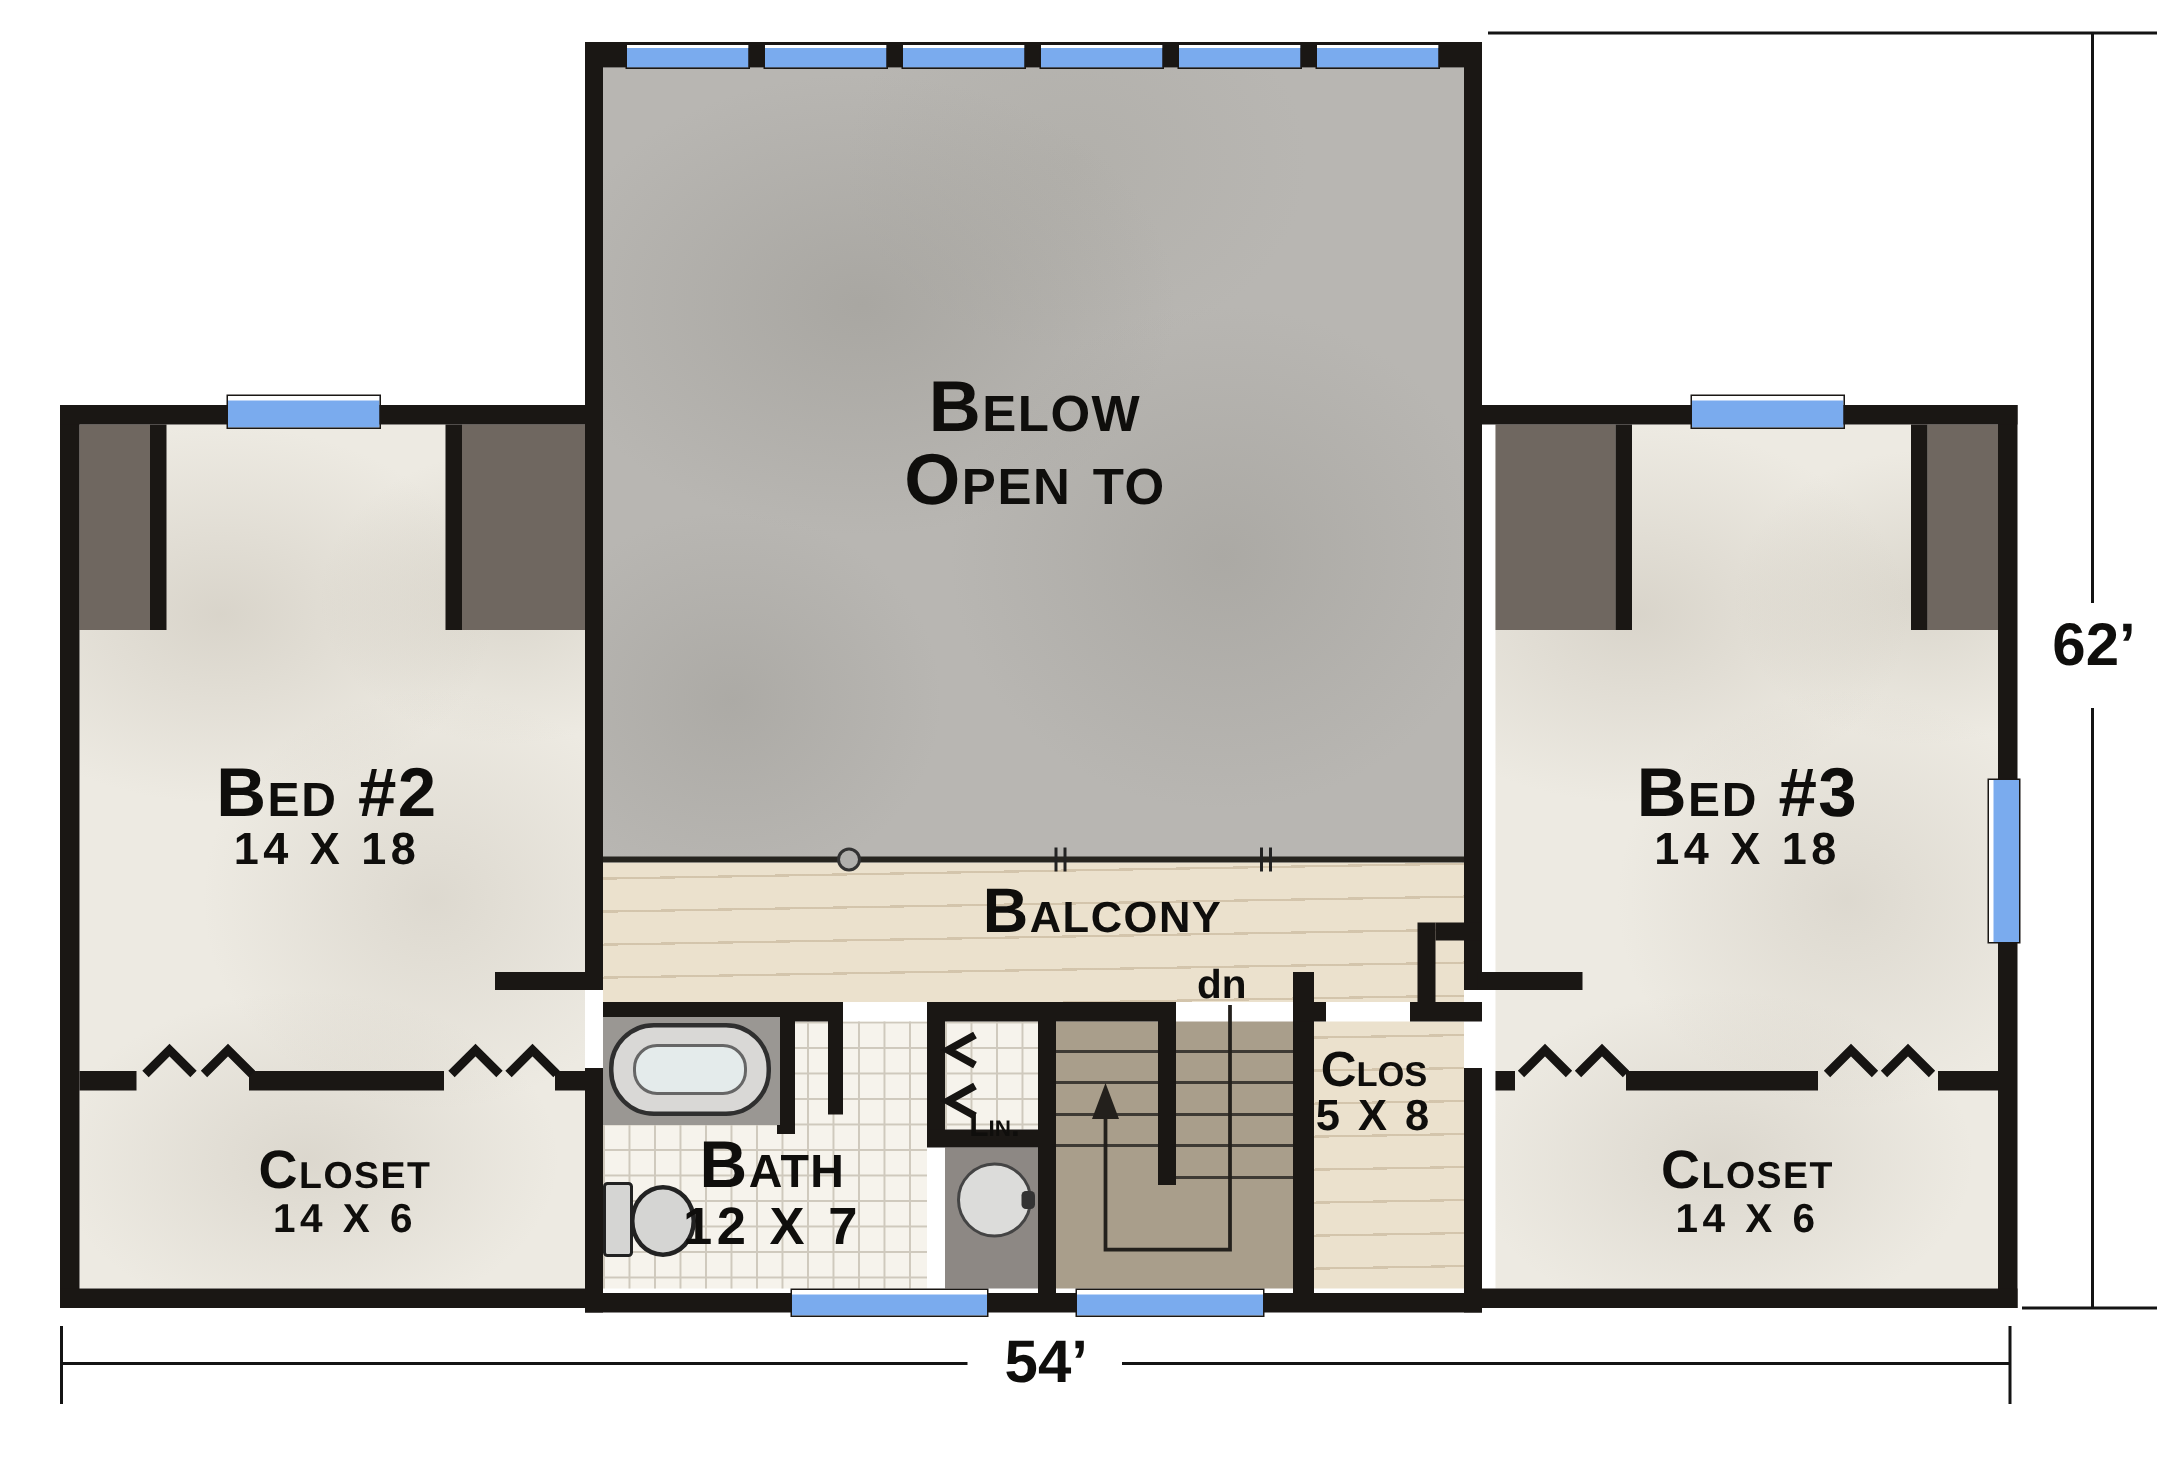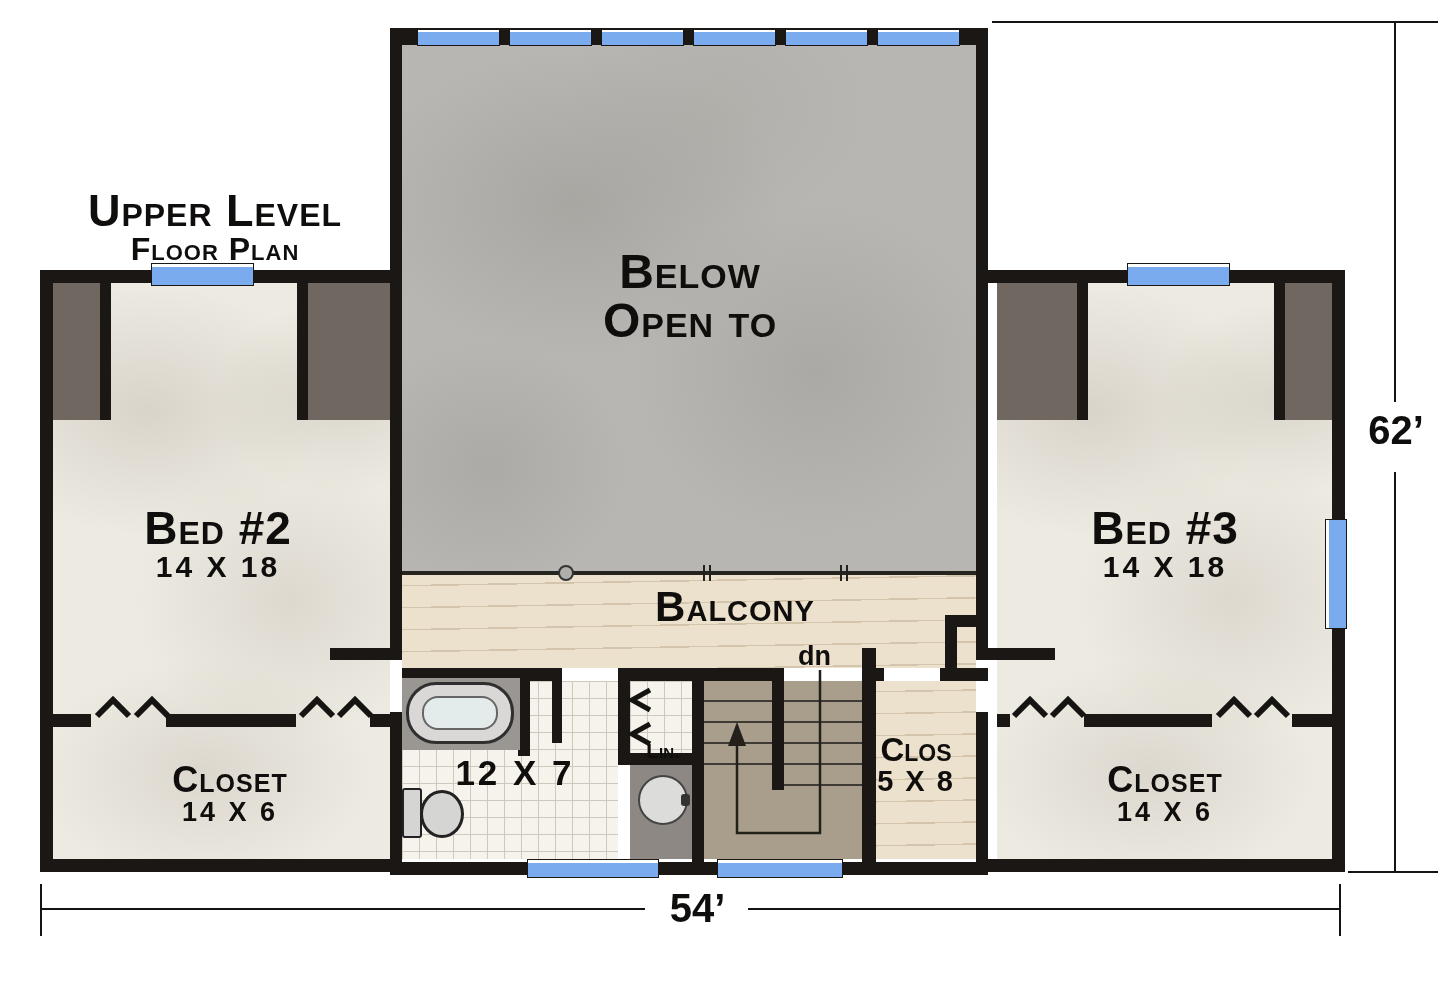--- a/index.html
+++ b/index.html
@@ -154,32 +154,29 @@
 
   <div class="label" style="left:475px;top:248px;width:430px;">
     <div class="sc" style="font-size:48px;letter-spacing:1px;">Below</div>
     <div class="sc" style="font-size:48px;letter-spacing:1px;">Open to</div>
   </div>
   <div class="label" style="left:560px;top:586px;width:350px;">
     <div class="sc" style="font-size:42px;letter-spacing:1px;">Balcony</div>
   </div>
   <div class="abs" style="left:798px;top:641px;width:50px;font-size:27px;font-weight:600;">dn</div>
   <div class="label" style="left:420px;top:755px;width:190px;">
+    <div class="sc" style="font-size:44px;letter-spacing:1px;">Bath</div>
     <div style="font-size:35px;letter-spacing:3px;">12 X 7</div>
   </div>
   <div class="label sc" style="left:632px;top:740px;width:62px;font-size:21px;">Lin.</div>
-  <div class="label" style="left:876px;top:733px;width:80px;">
+  <div class="label" style="left:876px;top:696px;width:80px;">
     <div class="sc" style="font-size:33px;letter-spacing:0px;">Clos</div>
     <div style="font-size:29px;letter-spacing:2px;">5 X 8</div>
   </div>
 
-  <div class="abs" style="left:70px;top:188px;width:290px;text-align:center;">
-    <div class="title-l1">Upper Level</div>
-    <div class="title-l2">Floor Plan</div>
-  </div>
 
   <div class="dimline" style="left:992px;top:21px;width:446px;height:2px;"></div>
   <div class="dimline" style="left:1348px;top:871px;width:90px;height:2px;"></div>
   <div class="dimline" style="left:1394px;top:22px;width:2px;height:380px;"></div>
   <div class="dimline" style="left:1394px;top:472px;width:2px;height:400px;"></div>
   <div class="dimtext" style="left:1356px;top:408px;width:80px;">62’</div>
 
   <div class="dimline" style="left:40px;top:908px;width:605px;height:2px;"></div>
   <div class="dimline" style="left:748px;top:908px;width:592px;height:2px;"></div>
   <div class="dimline" style="left:40px;top:884px;width:2px;height:52px;"></div>

